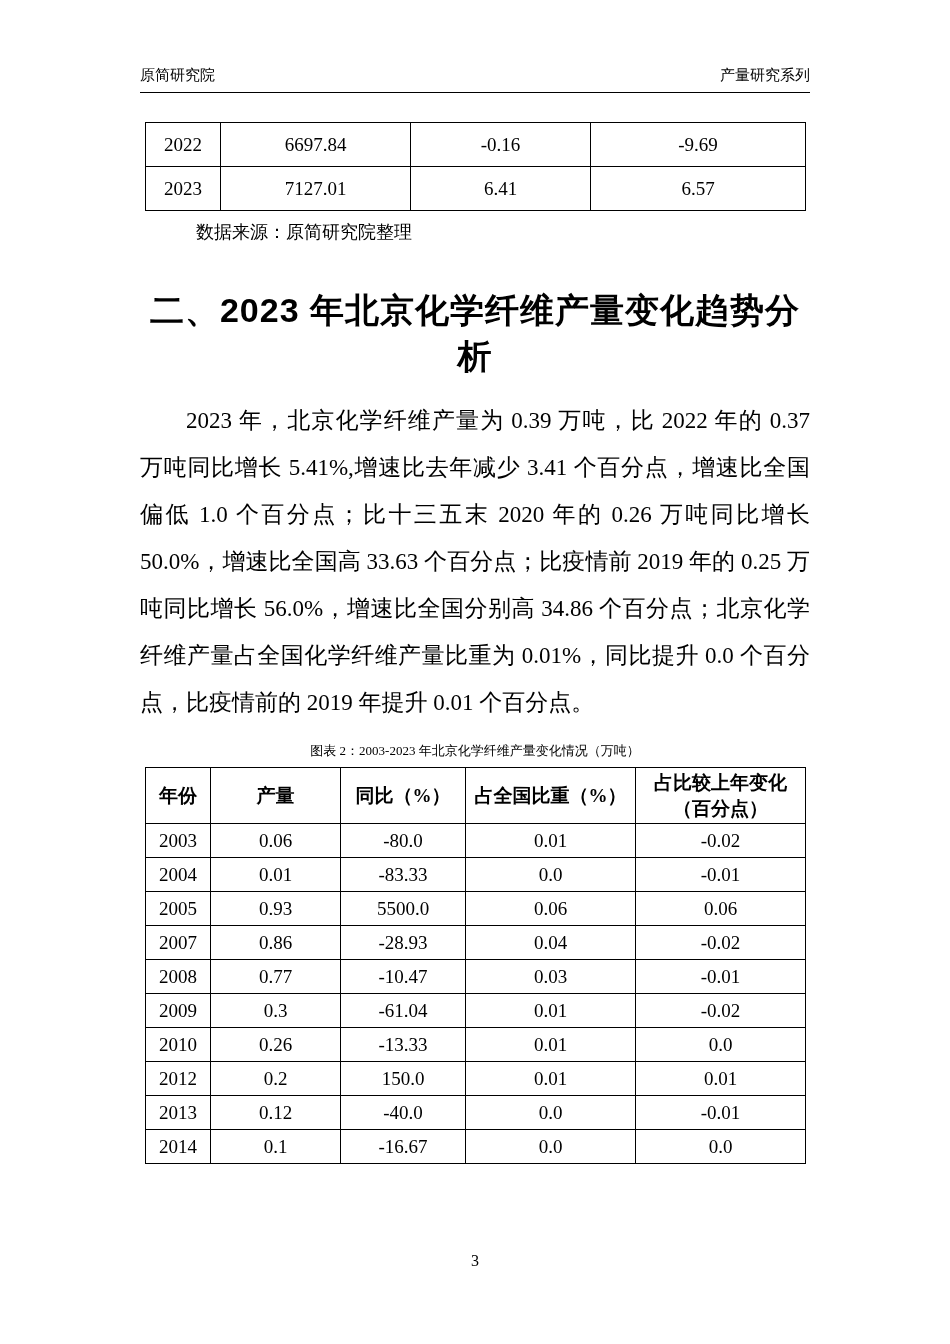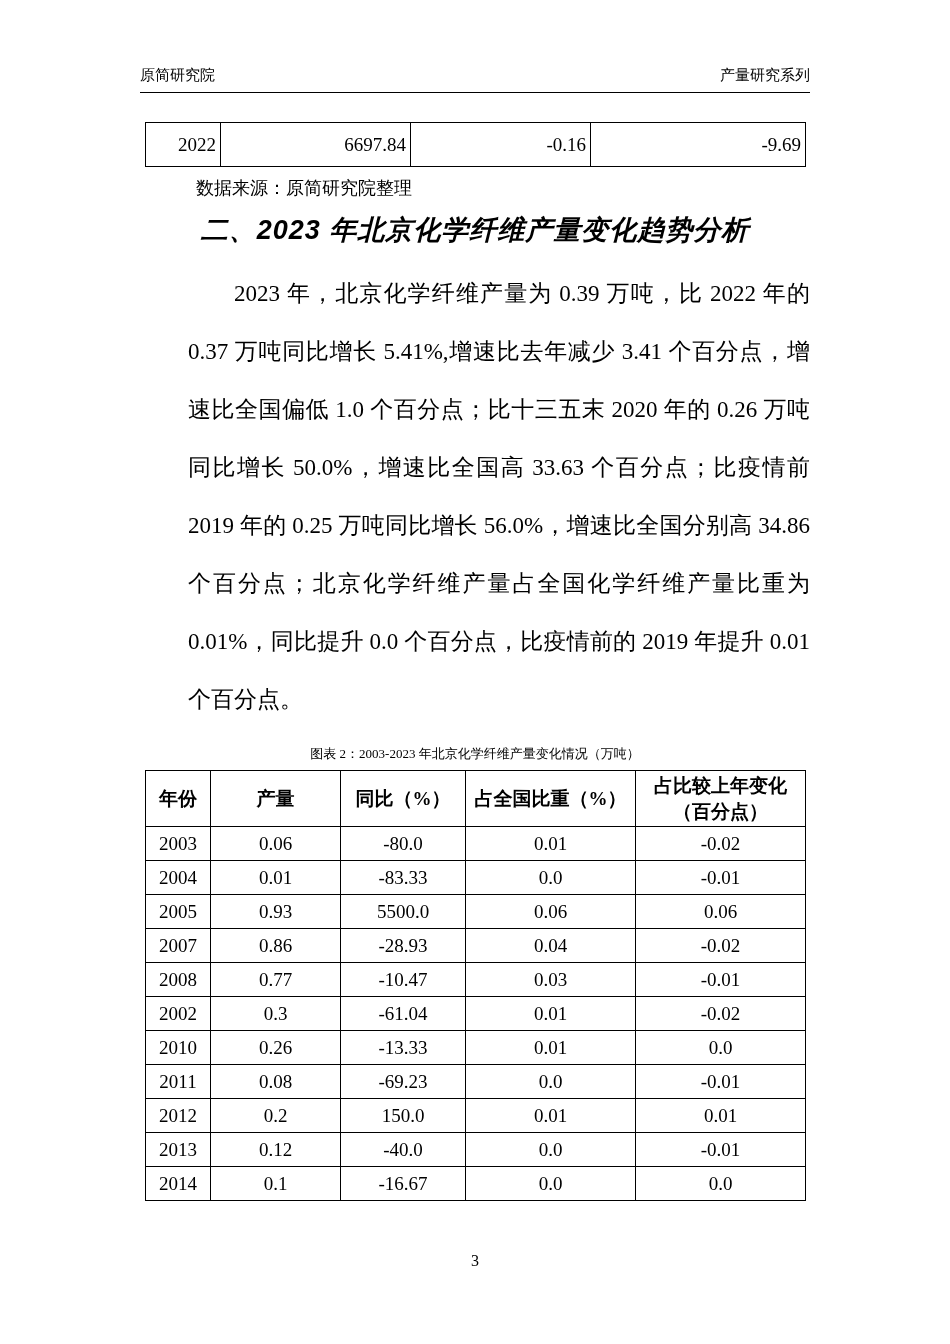--- a/index.html
+++ b/index.html
@@ -17,33 +17,33 @@
     font-size: 15px; padding-bottom: 7px; border-bottom: 1.5px solid #000;
   }
 
   .tbl { border-collapse: collapse; table-layout: fixed; margin-left: 5px; }
   .tbl td, .tbl th {
     border: 1px solid #000; text-align: center; vertical-align: middle;
     font-size: 19px; padding: 0 4px; overflow: hidden;
   }
 
   .top-tbl { width: 660px; margin-top: 29px; }
-  .top-tbl td { height: 44px; text-align: right; }
+  .top-tbl td { height: 44px; }
 
   .source-note { font-size: 18px; margin: 9px 0 0 56px; }
 
   .section-title {
     font-family: "Liberation Sans", "DejaVu Sans", sans-serif;
-    font-size: 27px; font-weight: bold; text-align: center;
-    margin-top: 12px; letter-spacing: 1px; font-style: italic;
+    font-size: 34px; font-weight: bold; text-align: center;
+    margin-top: 44px; letter-spacing: 1px;
   }
 
   .body-text {
-    font-size: 23px; line-height: 58px; text-align: justify;
-    text-indent: 2em; margin-top: 17px; margin-left: 48px;
+    font-size: 23px; line-height: 47px; text-align: justify;
+    text-indent: 2em; margin-top: 17px;
   }
 
   .caption { font-size: 13px; text-align: center; margin-top: 16px; }
 
   .data-tbl { width: 660px; margin-top: 7px; }
   .data-tbl th { height: 50px; font-weight: bold; line-height: 1.35; padding: 2px 6px; }
   .data-tbl td { height: 34px; }
 
   .page-number {
     position: absolute; bottom: 74px; left: 0; width: 100%;
@@ -67,20 +67,26 @@
           <col style="width:190px">
           <col style="width:180px">
           <col style="width:215px">
       </colgroup>
       <tbody>
         <tr>
             <td>2022</td>
             <td>6697.84</td>
             <td>-0.16</td>
             <td>-9.69</td>
+          </tr>
+          <tr>
+            <td>2023</td>
+            <td>7127.01</td>
+            <td>6.41</td>
+            <td>6.57</td>
           </tr>
       </tbody>
     </table>
 
     <p class="source-note">数据来源：原简研究院整理</p>
 
     <h2 class="section-title">二、2023 年北京化学纤维产量变化趋势分析</h2>
 
     <p class="body-text">2023 年，北京化学纤维产量为 0.39 万吨，比 2022 年的 0.37 万吨同比增长 5.41%,增速比去年减少 3.41 个百分点，增速比全国偏低 1.0 个百分点；比十三五末 2020 年的 0.26 万吨同比增长 50.0%，增速比全国高 33.63 个百分点；比疫情前 2019 年的 0.25 万吨同比增长 56.0%，增速比全国分别高 34.86 个百分点；北京化学纤维产量占全国化学纤维产量比重为 0.01%，同比提升 0.0 个百分点，比疫情前的 2019 年提升 0.01 个百分点。</p>
 
@@ -133,39 +139,32 @@
             <td>-0.02</td>
           </tr>
           <tr>
             <td>2008</td>
             <td>0.77</td>
             <td>-10.47</td>
             <td>0.03</td>
             <td>-0.01</td>
           </tr>
           <tr>
-            <td>2002</td>
+            <td>2009</td>
             <td>0.3</td>
             <td>-61.04</td>
             <td>0.01</td>
             <td>-0.02</td>
           </tr>
           <tr>
             <td>2010</td>
             <td>0.26</td>
             <td>-13.33</td>
             <td>0.01</td>
             <td>0.0</td>
-          </tr>
-          <tr>
-            <td>2011</td>
-            <td>0.08</td>
-            <td>-69.23</td>
-            <td>0.0</td>
-            <td>-0.01</td>
           </tr>
           <tr>
             <td>2012</td>
             <td>0.2</td>
             <td>150.0</td>
             <td>0.01</td>
             <td>0.01</td>
           </tr>
           <tr>
             <td>2013</td>

